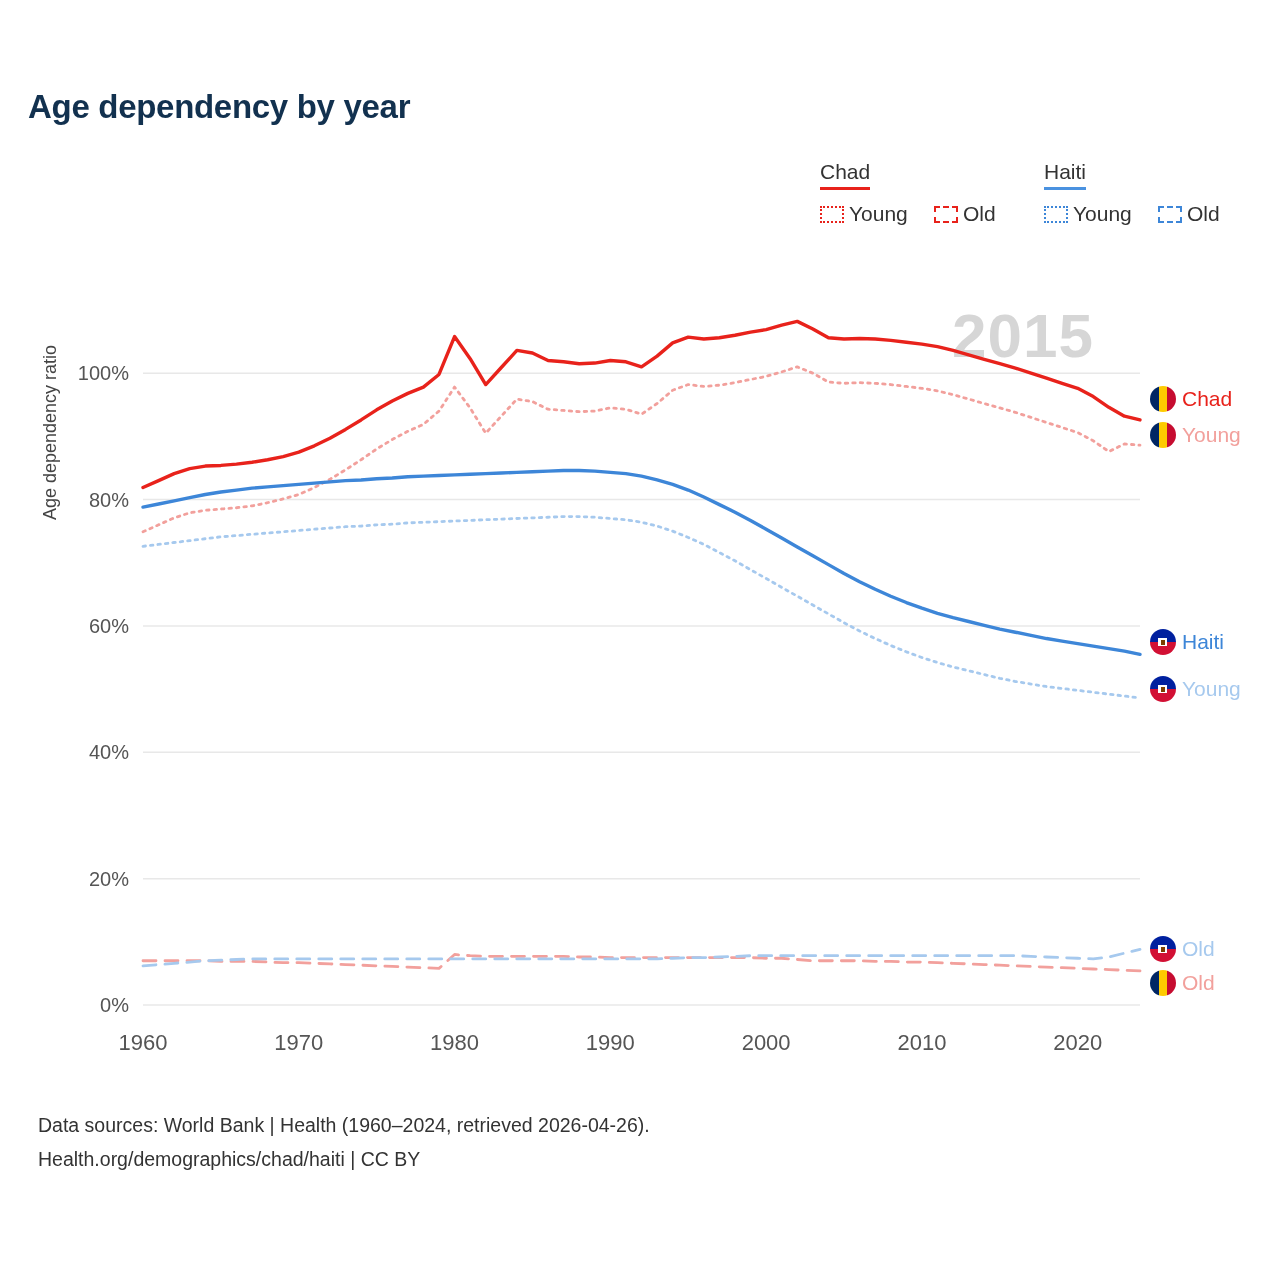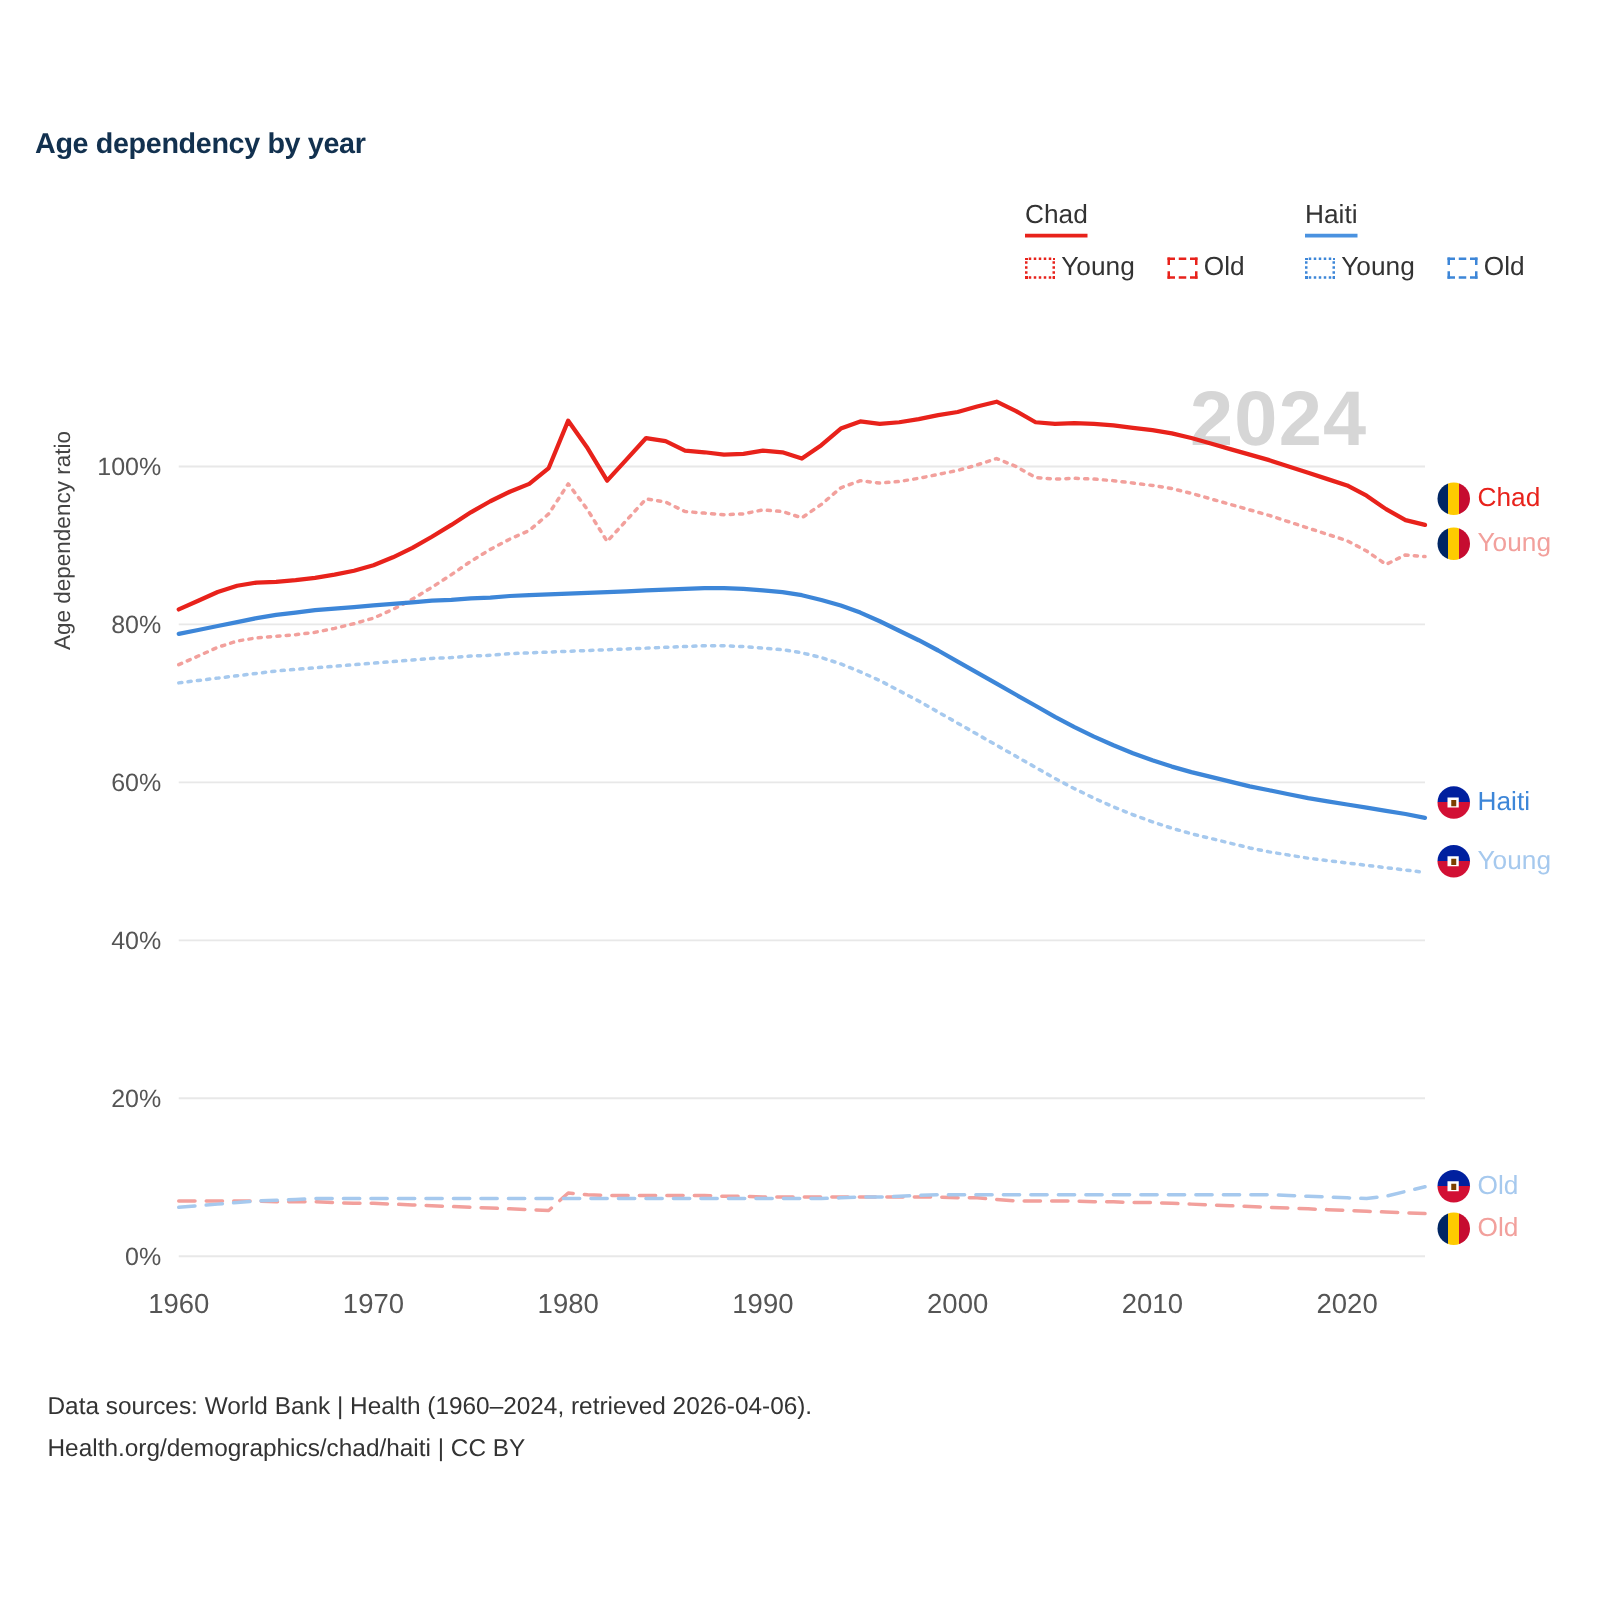--- a/index.html
+++ b/index.html
@@ -12,25 +12,24 @@
     height: 1280px;
     font-family: "Liberation Sans", sans-serif;
     color: #333;
     position: relative;
     overflow: hidden;
   }
   #page-title {
     position: absolute;
     left: 28px;
     top: 88px;
-    font-size: 23px;
+    font-size: 33px;
     font-weight: bold;
     color: #12314f;
     letter-spacing: -0.3px;
-    margin-top: 13px;
   }
   
   #legend {
     position: absolute;
     left: 810px;
     top: 160px;
     width: 460px;
     height: 80px;
   }
   .legend-group-title {
@@ -171,21 +170,21 @@
   <div class="legend-entry le-3">
     <span class="legend-swatch sw-haiti-young"></span>
     <span>Young</span>
   </div>
   <div class="legend-entry le-4">
     <span class="legend-swatch sw-haiti-old"></span>
     <span>Old</span>
   </div>
 </div>
 
-<div class="watermark">2024</div>
+<div class="watermark">2015</div>
 <div class="axis-label-y">Age dependency ratio</div>
 
 <div id="chart">
   <svg id="chart-svg" width="1280" height="820">
       <line x1="143" y1="755" x2="1140" y2="755" stroke="#e8e8e8" stroke-width="1.5"></line>
       <text x="129" y="762" text-anchor="end" class="tick-text">0%</text>
       <line x1="143" y1="628.6363636363636" x2="1140" y2="628.6363636363636" stroke="#e8e8e8" stroke-width="1.5"></line>
       <text x="129" y="635.6363636363636" text-anchor="end" class="tick-text">20%</text>
       <line x1="143" y1="502.27272727272725" x2="1140" y2="502.27272727272725" stroke="#e8e8e8" stroke-width="1.5"></line>
       <text x="129" y="509.27272727272725" text-anchor="end" class="tick-text">40%</text>
@@ -230,15 +229,15 @@
 <div class="end-label" style="left:1150px; top:936px;">
   <span class="flag flag-haiti"></span>
   <span style="color:#a6c9ee">Old</span>
 </div>
 <div class="end-label" style="left:1150px; top:970px;">
   <span class="flag flag-chad"></span>
   <span style="color:#f2a09c">Old</span>
 </div>
 
 <div id="footer">
-  <div>Data sources: World Bank | Health (1960–2024, retrieved 2026-04-06).</div>
+  <div>Data sources: World Bank | Health (1960–2024, retrieved 2026-04-26).</div>
   <div>Health.org/demographics/chad/haiti | CC BY</div>
 </div>
 
 </body></html>

